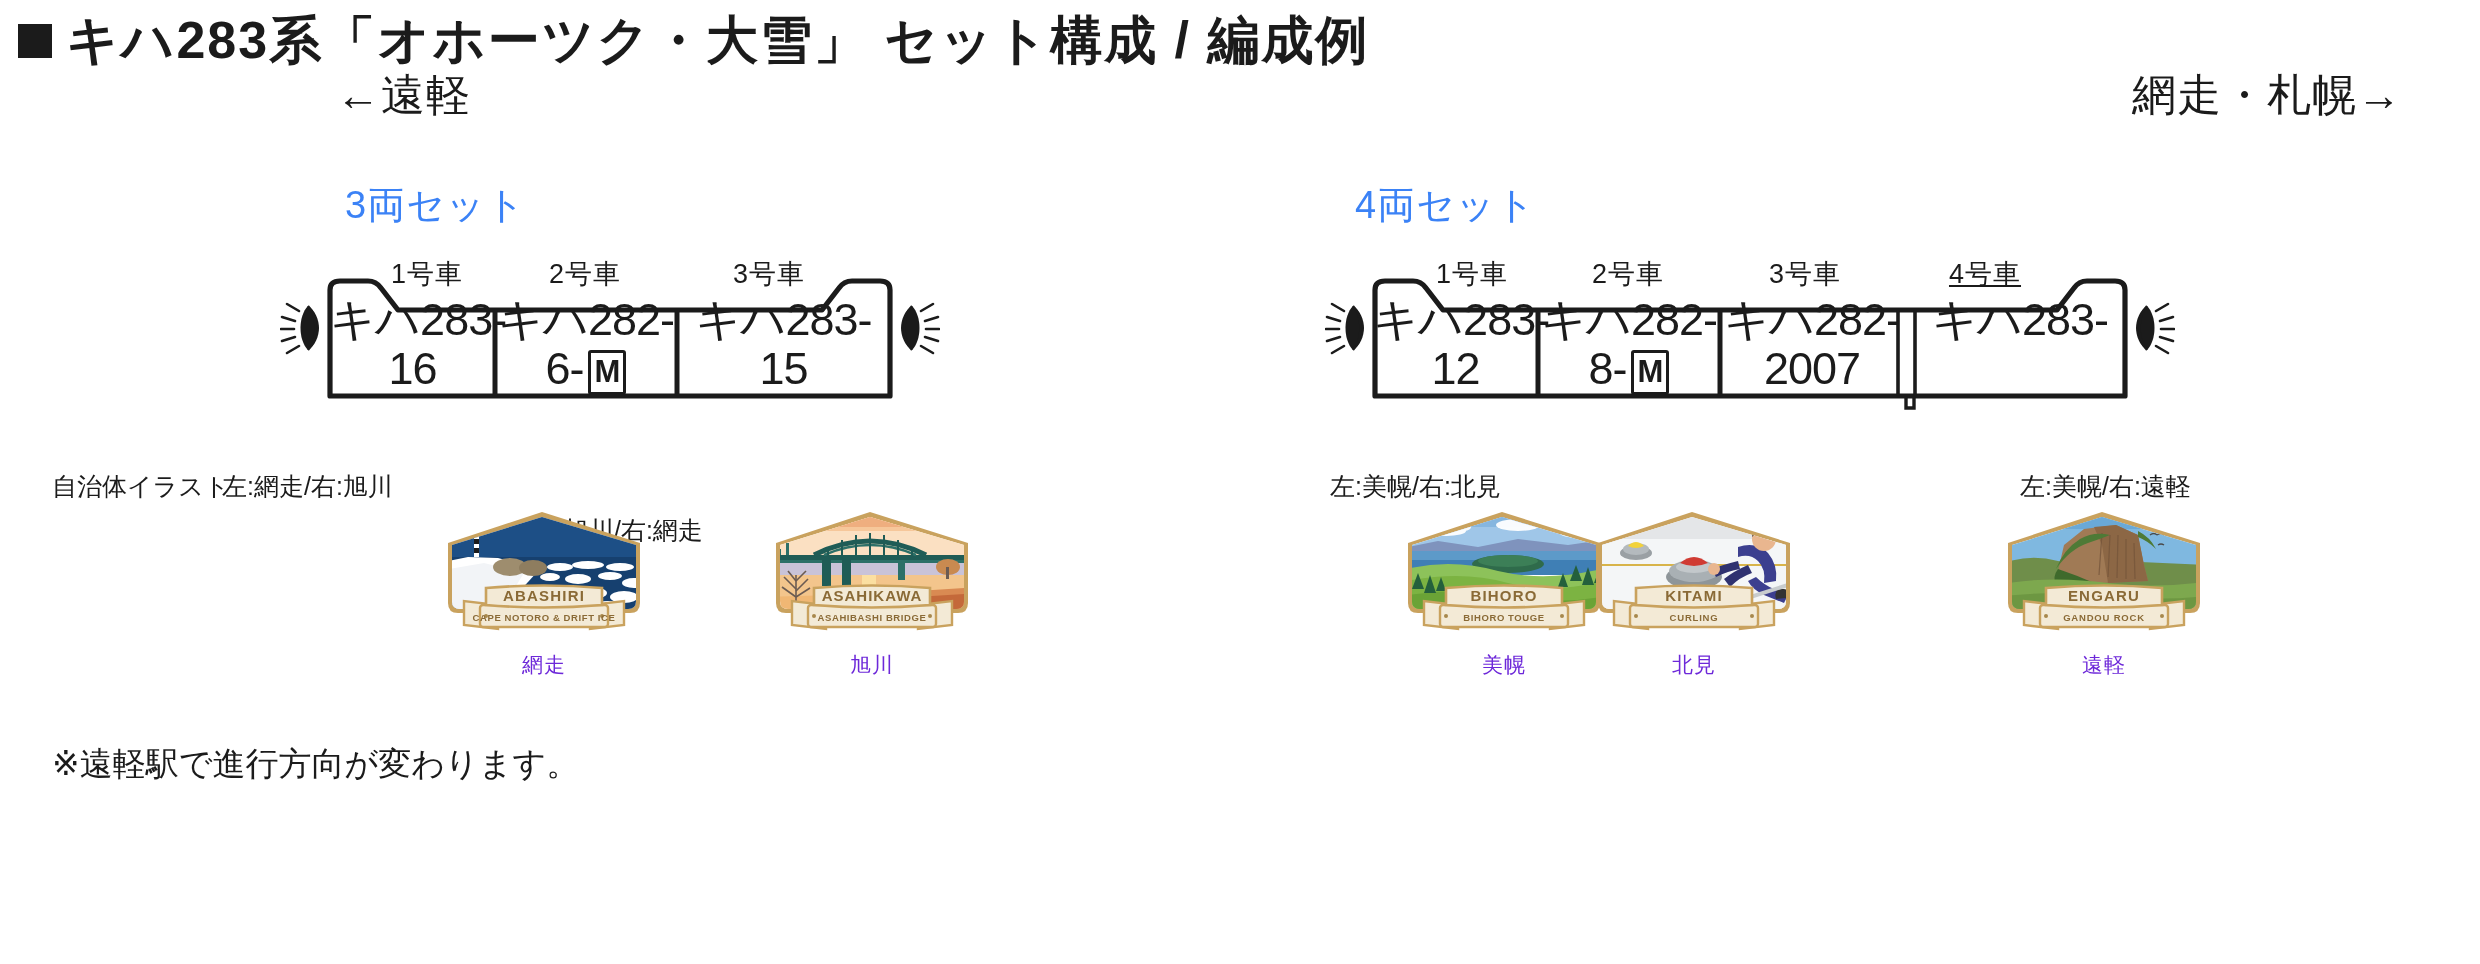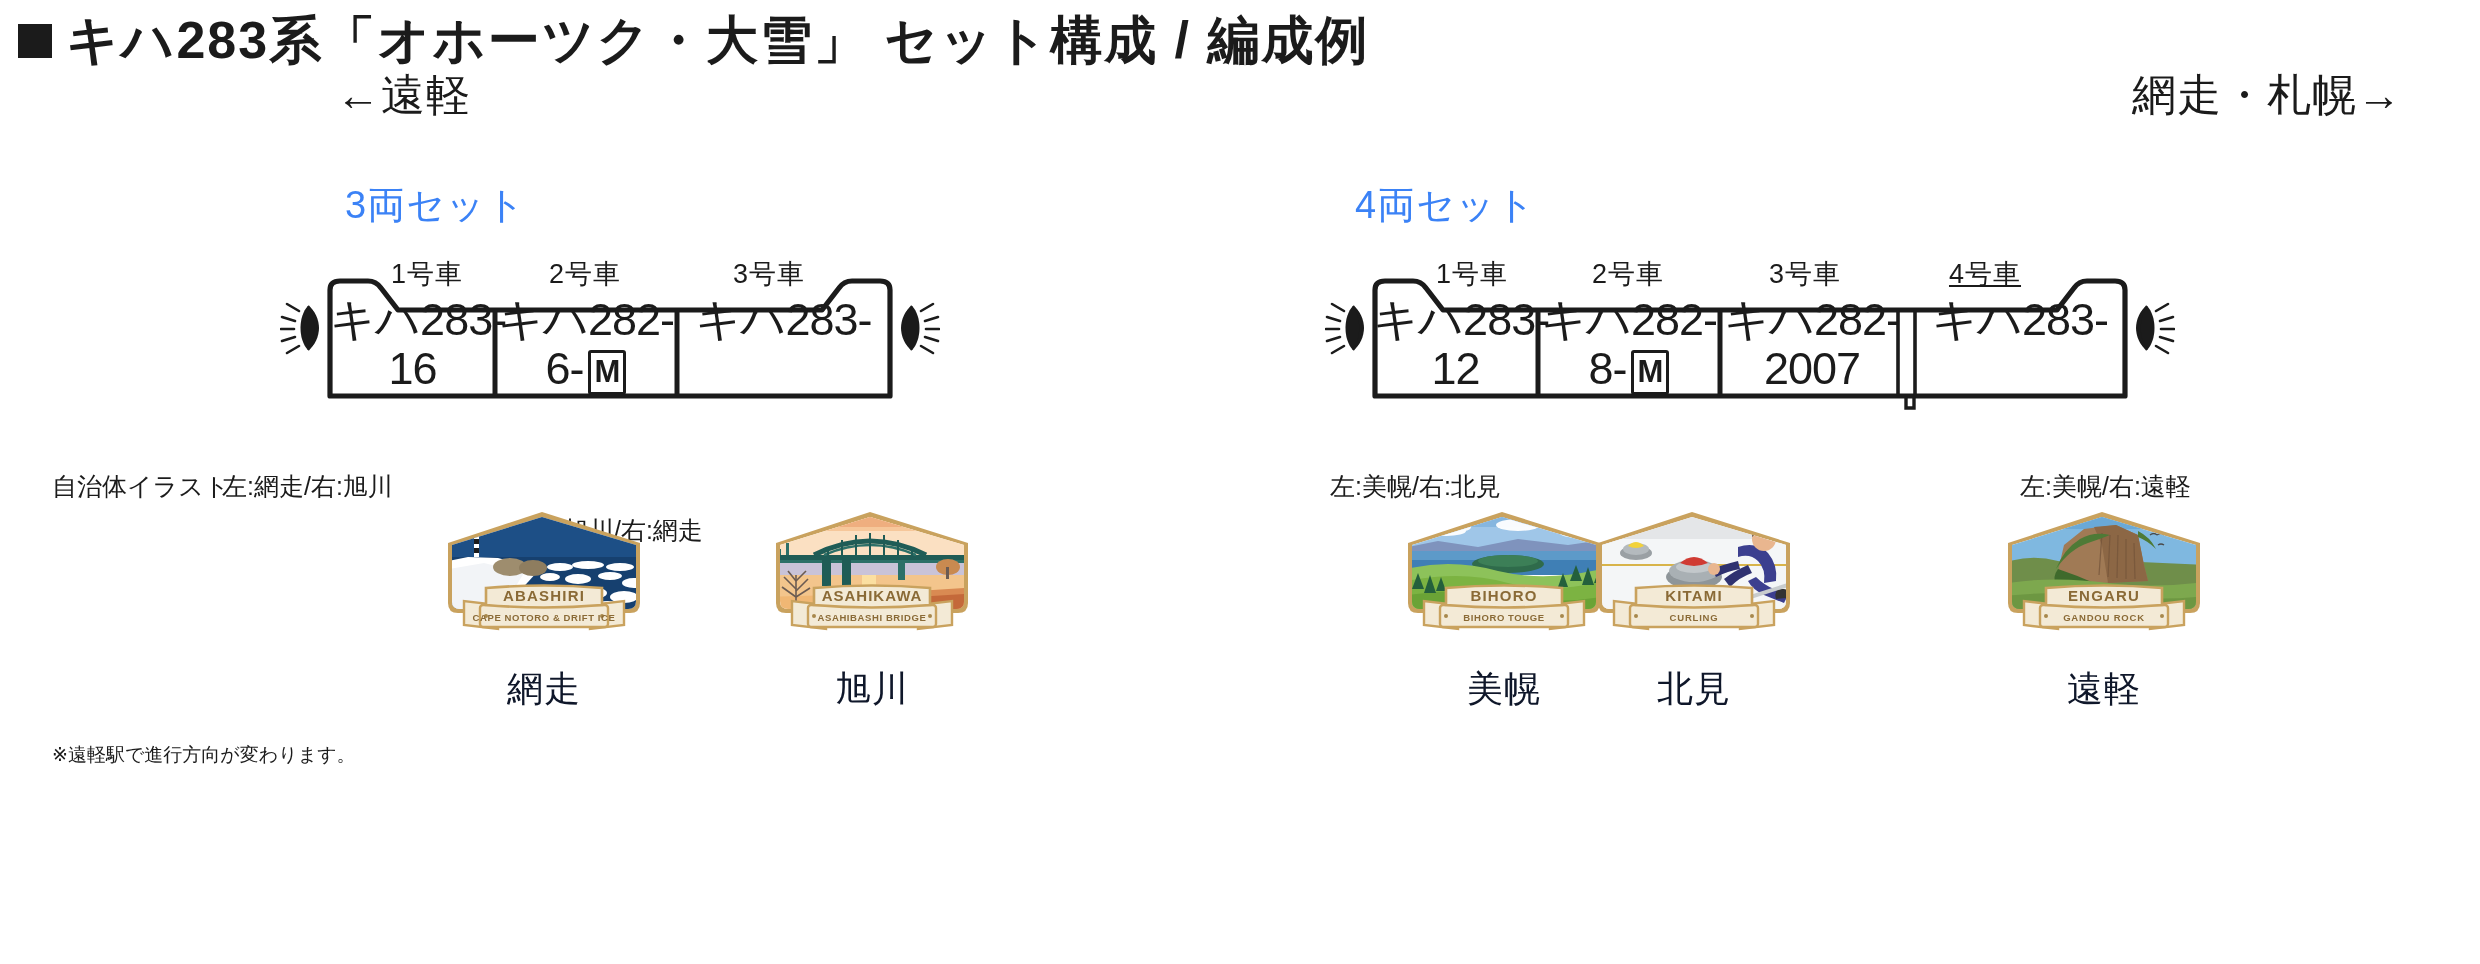--- a/index.html
+++ b/index.html
@@ -65,31 +65,31 @@
   #jichitai{left:52px;top:470px;}
   #lr-1{left:222px;top:470px;}
   #lr-2{left:532px;top:470px;margin-top:44px;}
   #lr-3{left:1330px;top:470px;}
   #lr-4{left:2020px;top:470px;}
 
   
   .emblem{position:absolute;width:212px;}
   .emblem .shield{position:relative;width:212px;height:135px;}
   .city-cap{
-    position:absolute;left:0;width:212px;text-align:center;top:160px;
-    font-size:36px;color:#0f172a;letter-spacing:1px;
+    position:absolute;left:0;width:212px;text-align:center;top:146px;
+    font-size:21px;color:#6d28d9;letter-spacing:1px;
   }
   #em-abashiri{left:438px;top:505px;}
   #em-asahikawa{left:766px;top:505px;}
   #em-bihoro{left:1398px;top:505px;}
   #em-kitami{left:1588px;top:505px;}
   #em-engaru{left:1998px;top:505px;}
 
   
-  #footnote{left:52px;top:742px;font-size:19px;color:#1b1b1b;letter-spacing:0px;text-align:center;}
+  #footnote{left:52px;top:742px;font-size:33px;color:#1b1b1b;letter-spacing:0px;text-align:center;}
 </style>
 </head>
 <body>
 
 <div class="abs nowrap" id="title">
   <span class="sq"></span>
   <span>キハ283系「オホーツク・大雪」 セット構成 / 編成例</span>
 </div>
 
 <div class="abs dir nowrap" id="dir-left">←遠軽</div>
@@ -141,20 +141,21 @@
     <span class="l2">16</span>
   </div>
   <div class="cartext nowrap" style="left:215px;width:182px;">
     <span>キハ282-</span>
     <span class="l2">
       <span>6</span><span class="m-dash">-</span><span class="m-badge">M</span>
     </span>
   </div>
   <div class="cartext nowrap" style="left:397px;width:213px;">
     <span>キハ283-</span>
+    <span class="l2">15</span>
   </div>
 </div>
 
 <div class="train-wrap" id="train4">
   <svg class="train-svg" width="850" height="160" viewBox="0 0 850 160">
     <g transform="translate(2,56)">
       <path d="M26 0 C16 10 16 34 26 44 C33 40 37 30 37 22 C37 14 33 4 26 0 Z" fill="#1b1b1b"></path>
       <path d="M26 0 C36 10 36 34 26 44" fill="none" stroke="#1b1b1b" stroke-width="2.4"></path>
       <g stroke="#1b1b1b" stroke-width="2.6" stroke-linecap="round">
         <line x1="17" y1="5" x2="5" y2="-2"></line>

